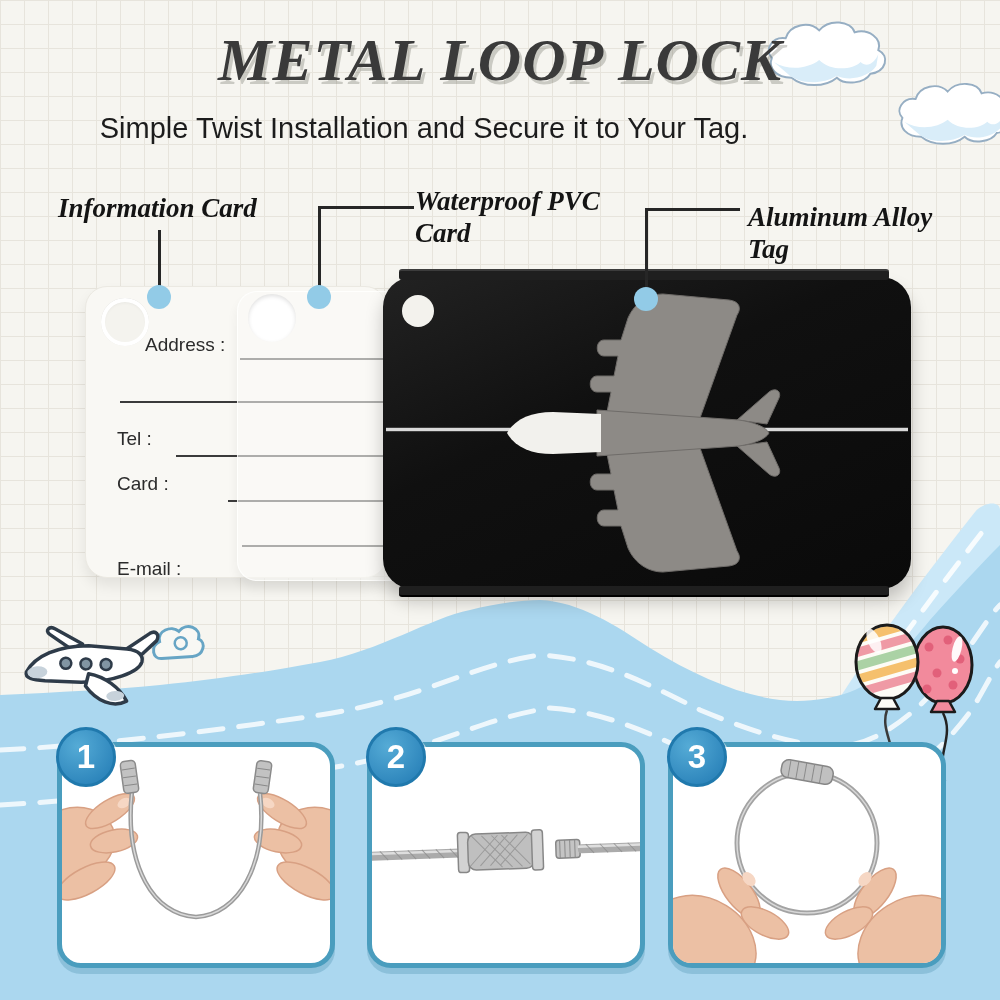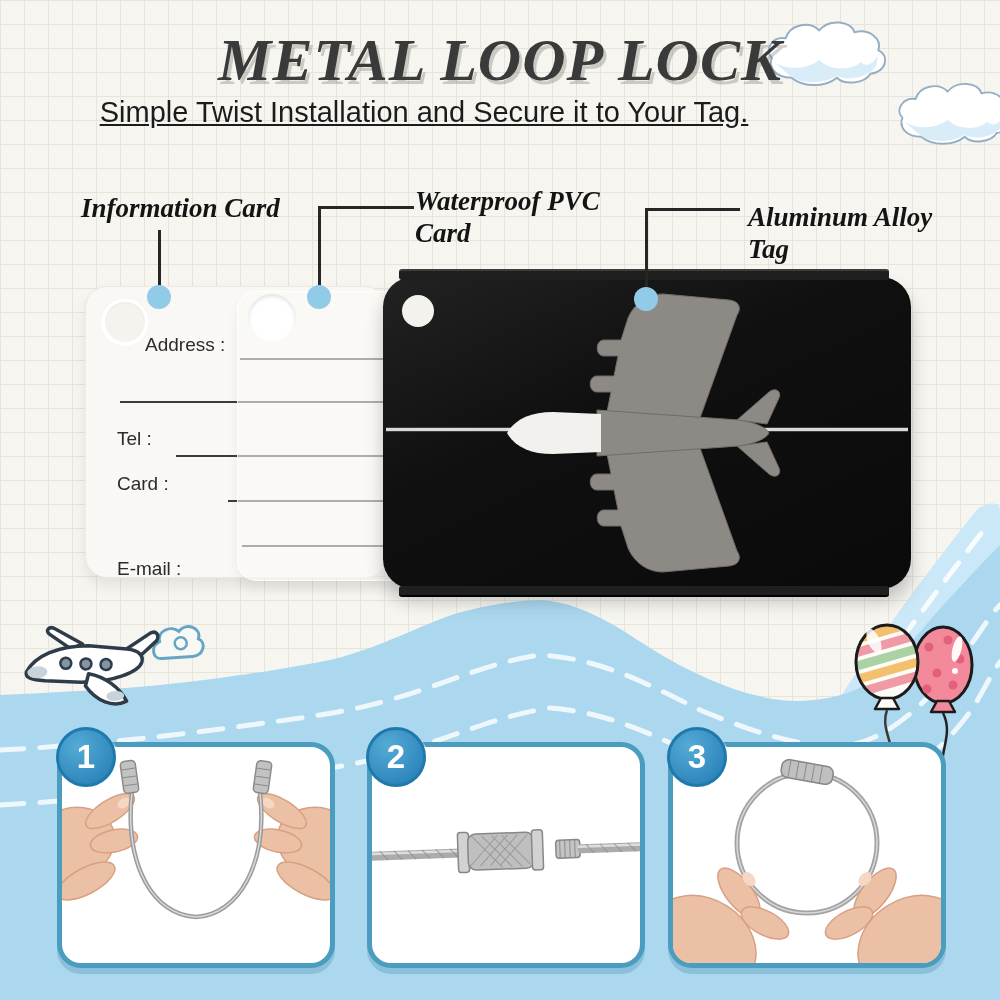--- a/index.html
+++ b/index.html
@@ -15,22 +15,22 @@
   .abs{position:absolute;}
   
   .title{
     top:26px;left:0;width:1000px;text-align:center;
     font-family:"Liberation Serif",serif;font-style:italic;font-weight:700;
     font-size:60px;letter-spacing:1px;color:#3a3a3a;
     text-shadow:3px 4px 0 rgba(90,88,80,.28);
     z-index:4;
   }
   .subtitle{
-    top:96px;left:0;width:848px;text-align:center;
-    font-size:29px;color:#1c1c1c;z-index:4;text-decoration:underline;
+    top:112px;left:0;width:848px;text-align:center;
+    font-size:29px;color:#1c1c1c;z-index:4;
   }
   
   .callout-label{
     font-family:"Liberation Serif",serif;font-style:italic;font-weight:700;
     font-size:27px;color:#141414;line-height:1.2;z-index:9;
   }
   .cline{background:#262626;z-index:9;}
   .dot{width:24px;height:24px;border-radius:50%;background:#92cbe7;z-index:10;}
   
   .info-card{
@@ -109,21 +109,21 @@
 
   <svg class="abs cloud" style="left:762px;top:16px;width:138px;height:80px;" viewBox="0 0 140 80">
     <path d="M30,62 C14,62 6,52 10,42 C2,34 10,20 24,22 C28,8 48,4 58,14 C68,2 90,4 94,16 C108,12 122,22 118,34 C130,40 126,56 110,58 C104,68 84,70 76,62 C64,72 42,72 30,62 Z" fill="#ffffff" stroke="#96aec3" stroke-width="2"></path>
     <path d="M12,46 C28,56 48,52 58,44 C70,56 92,54 100,46 C106,52 114,48 118,38 L116,50 C108,62 88,66 76,60 C60,70 36,68 26,58 Z" fill="#d9edf9"></path>
   </svg>
   <svg class="abs cloud" style="left:893px;top:78px;width:132px;height:76px;" viewBox="0 0 140 80">
     <path d="M30,62 C14,62 6,52 10,42 C2,34 10,20 24,22 C28,8 48,4 58,14 C68,2 90,4 94,16 C108,12 122,22 118,34 C130,40 126,56 110,58 C104,68 84,70 76,62 C64,72 42,72 30,62 Z" fill="#ffffff" stroke="#96aec3" stroke-width="2"></path>
     <path d="M12,46 C28,56 48,52 58,44 C70,56 92,54 100,46 C106,52 114,48 118,38 L116,50 C108,62 88,66 76,60 C60,70 36,68 26,58 Z" fill="#d9edf9"></path>
   </svg>
 
-  <div class="abs callout-label" style="left:81px;top:192px;width:250px;">Information Card</div>
+  <div class="abs callout-label" style="left:58px;top:192px;width:250px;">Information Card</div>
   <div class="abs cline" style="left:158px;top:230px;width:3px;height:60px;"></div>
   <div class="abs dot" style="left:147px;top:285px;"></div>
 
   <div class="abs callout-label" style="left:415px;top:185px;width:215px;">Waterproof PVC Card</div>
   <div class="abs cline" style="left:318px;top:206px;width:96px;height:3px;"></div>
   <div class="abs cline" style="left:318px;top:206px;width:3px;height:84px;"></div>
   <div class="abs dot" style="left:307px;top:285px;"></div>
 
   <div class="abs callout-label" style="left:748px;top:201px;width:200px;">Aluminum Alloy Tag</div>
   <div class="abs cline" style="left:645px;top:208px;width:95px;height:3px;"></div>

